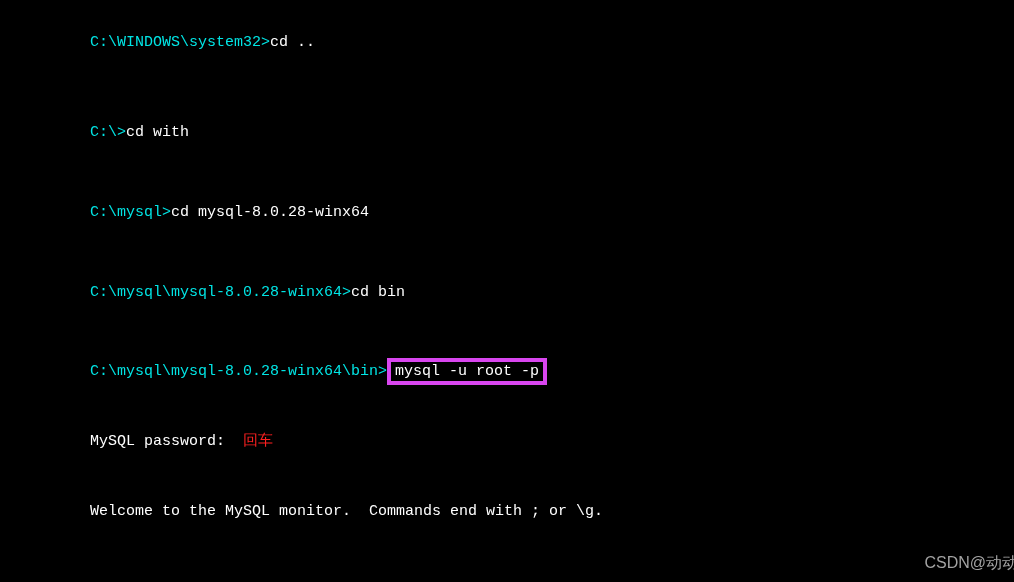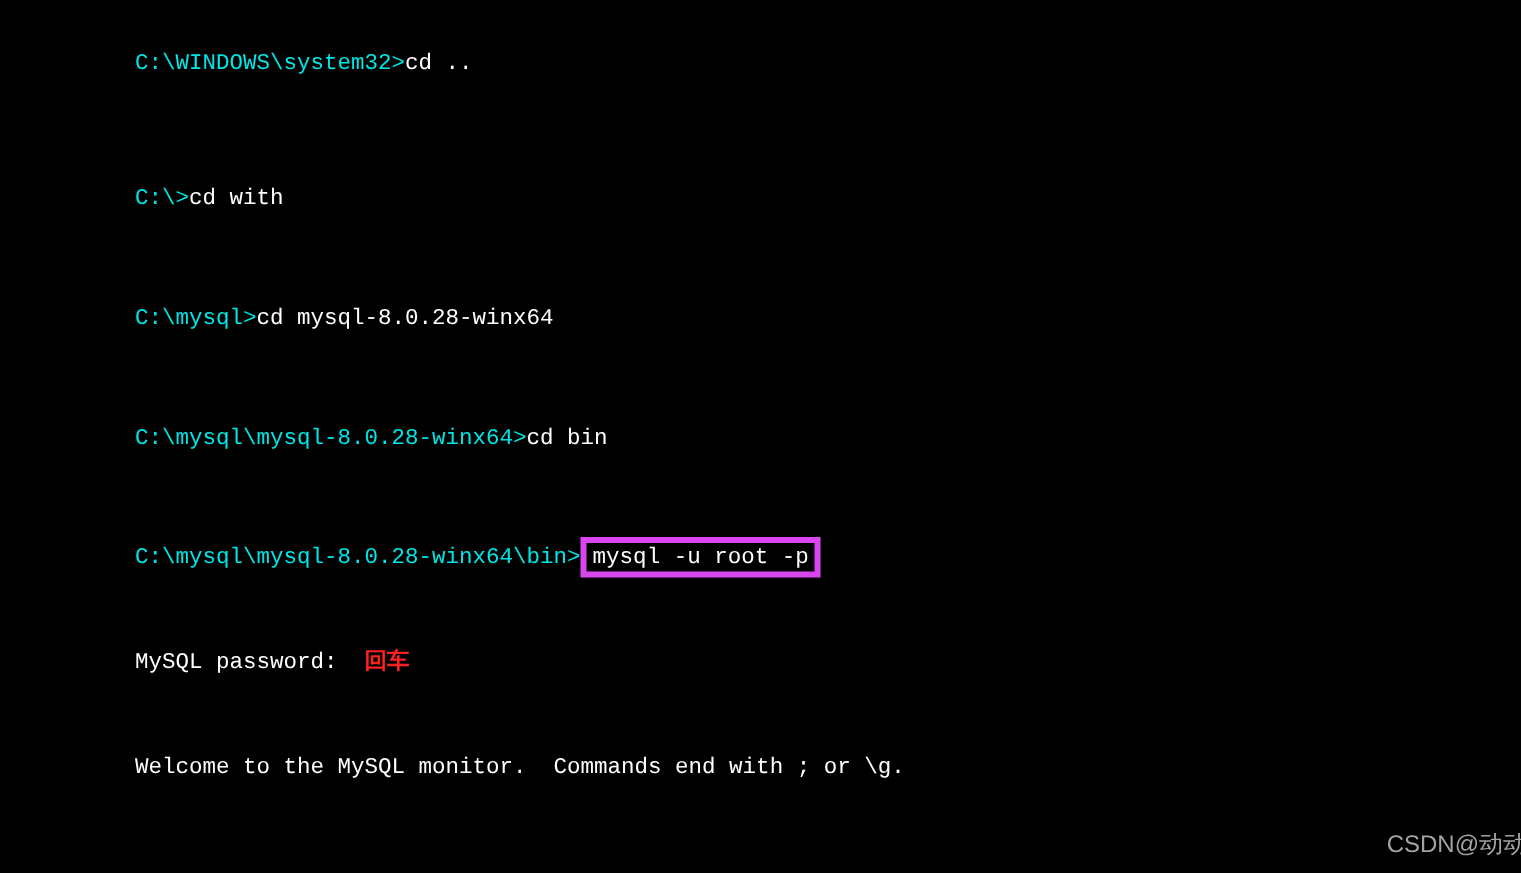--- a/index.html
+++ b/index.html
@@ -49,21 +49,21 @@
     .highlighted-cmd {
       background-color: transparent;
       border: 4px solid #d946ef;
       padding: 1px 4px;
       color: #ffffff;
       display: inline;
     }
 
     .red-text {
       color: #ff2020;
-      font-weight: bold;
+      font-weight: normal;
     }
 
     .watermark {
       position: absolute;
       bottom: 8px;
       right: 8px;
       color: #a3a3a3;
       font-size: 16px;
       font-family: Arial, sans-serif;
     }

